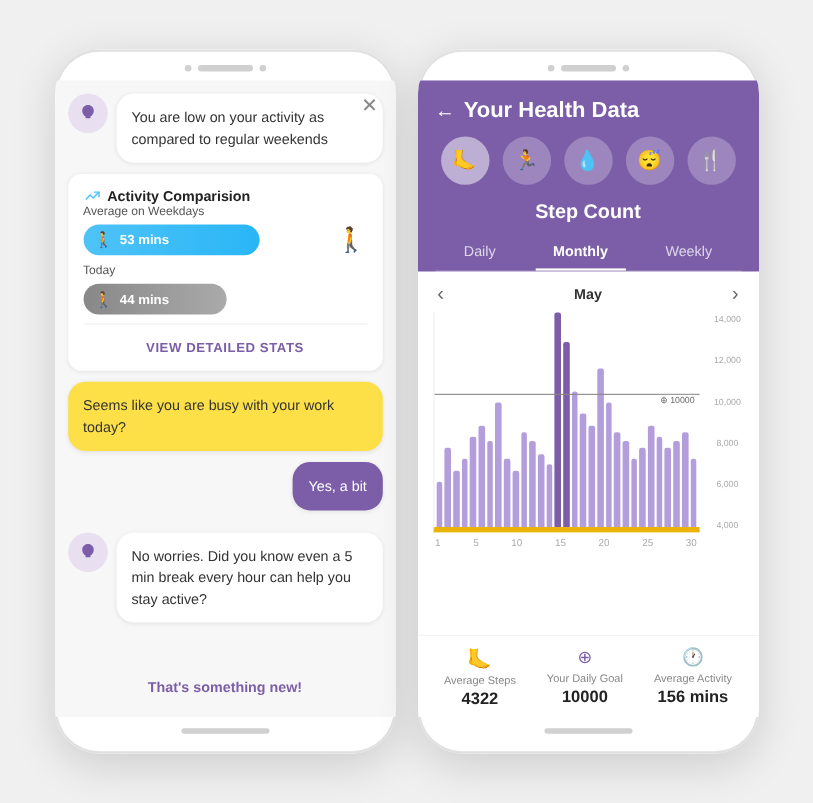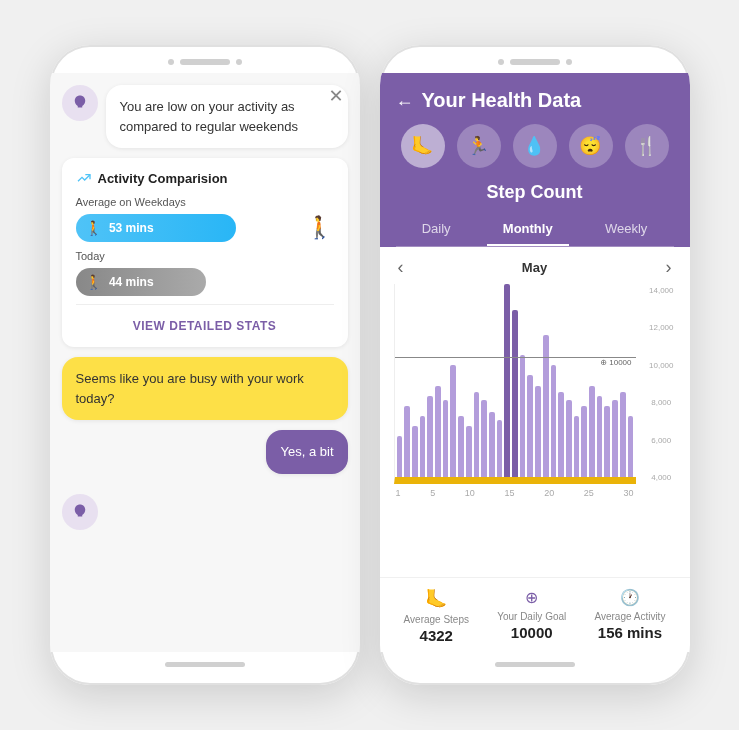--- a/index.html
+++ b/index.html
@@ -121,21 +121,20 @@
       margin-bottom: 10px;
       box-shadow: 0 1px 4px rgba(0,0,0,0.08);
     }
     .activity-card-title {
       display: flex;
       align-items: center;
       gap: 6px;
       font-weight: 700;
       font-size: 13px;
       color: #222;
-      margin-bottom: 10px;
     }
     .activity-card-title svg { width: 16px; height: 16px; }
     .activity-label {
       font-size: 11px;
       color: #555;
       margin-bottom: 6px;
     }
     .activity-bar-row {
       display: flex;
       align-items: center;
@@ -271,21 +270,21 @@
     .chart-month {
       font-size: 13px;
       font-weight: 600;
       color: #333;
       text-align: right;
     }
     .chart-area {
       position: relative;
       height: 200px;
       border-left: 1px solid #eee;
-      border-bottom: 7px solid #eab308;
+      border-bottom: 5px solid #eab308;
     }
     .chart-bars {
       display: flex;
       align-items: flex-end;
       height: 100%;
       gap: 2px;
       padding: 0 2px;
     }
     .chart-bar {
       flex: 1;
@@ -416,22 +415,24 @@
         <div style="display:flex; justify-content:flex-end; margin-bottom:10px;">
           <div class="chat-bubble user">Yes, a bit</div>
         </div>
 
         <div class="chat-row">
           <div class="chat-logo">
             <svg viewBox="0 0 24 24" fill="#7b5ea7">
                 <path d="M12 2C8 2 5 5 5 9c0 3 1.5 5.5 4 7v2h6v-2c2.5-1.5 4-4 4-7 0-4-3-7-7-7z"></path>
               </svg>
           </div>
-        </div>
-
+          <div class="chat-bubble">No worries. Did you know even a 5 min break every hour can help you stay active?</div>
+        </div>
+
+        <div class="chat-footer">That's something new!</div>
       </div>
     </div>
     <div class="phone-bottom-bar">
       <div class="phone-home-indicator"></div>
     </div>
   </div>
 
   <div class="phone">
     <div class="phone-top-bar">
       <div class="phone-dot"></div>

